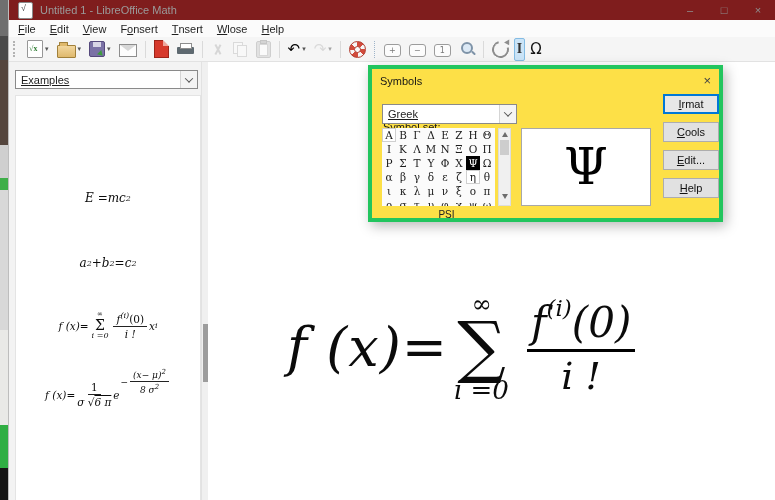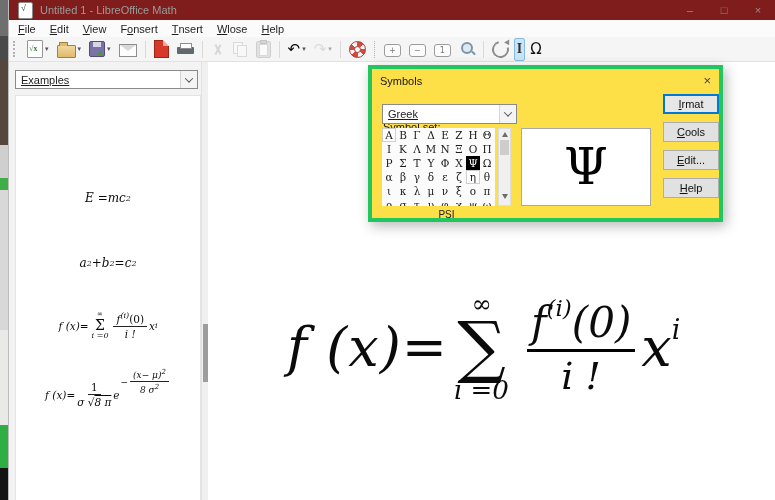--- a/index.html
+++ b/index.html
@@ -290,21 +290,21 @@
               <span class="den">i !</span>
             </span>
             <span>x</span>
               <sup>i</sup>
           </div>
 
           <div class="ex ex5 math">
             <span>f (x)=</span>
             <span class="ex-frac">
               <span class="num up">1</span>
-              <span class="den"><span>σ </span><span class="up">√</span><span class="ovl">8 π</span></span>
+              <span class="den"><span>σ </span><span class="up">√</span><span class="ovl">6 π</span></span>
             </span>
             <span>e</span>
             <span class="ex-exp">
               <span class="up">−</span>
               <span class="ex-frac">
                 <span class="num"><span>(x− μ)</span><sup>2</sup></span>
                 <span class="den"><span>8 σ</span><sup>2</sup></span>
               </span>
             </span>
           </div>
@@ -322,21 +322,20 @@
         <span class="fb-sum">
           <span class="t">∞</span>
           <span class="s">∑</span>
           <span class="b">i =0</span>
         </span>
         <span class="fb-frac">
           <span class="num"><span>f</span><sup>(i)</sup><span>(0)</span></span>
           <span class="bar"></span>
           <span class="den">i !</span>
         </span>
-        <span class="fb-x"><span>x</span><sup>i</sup></span>
       </div>
 
     </div>
   </div>
 
   <div class="dialog">
     <div class="dlg-title">
       <span>Symbols</span>
       <span class="dlg-close">×</span>
     </div>

